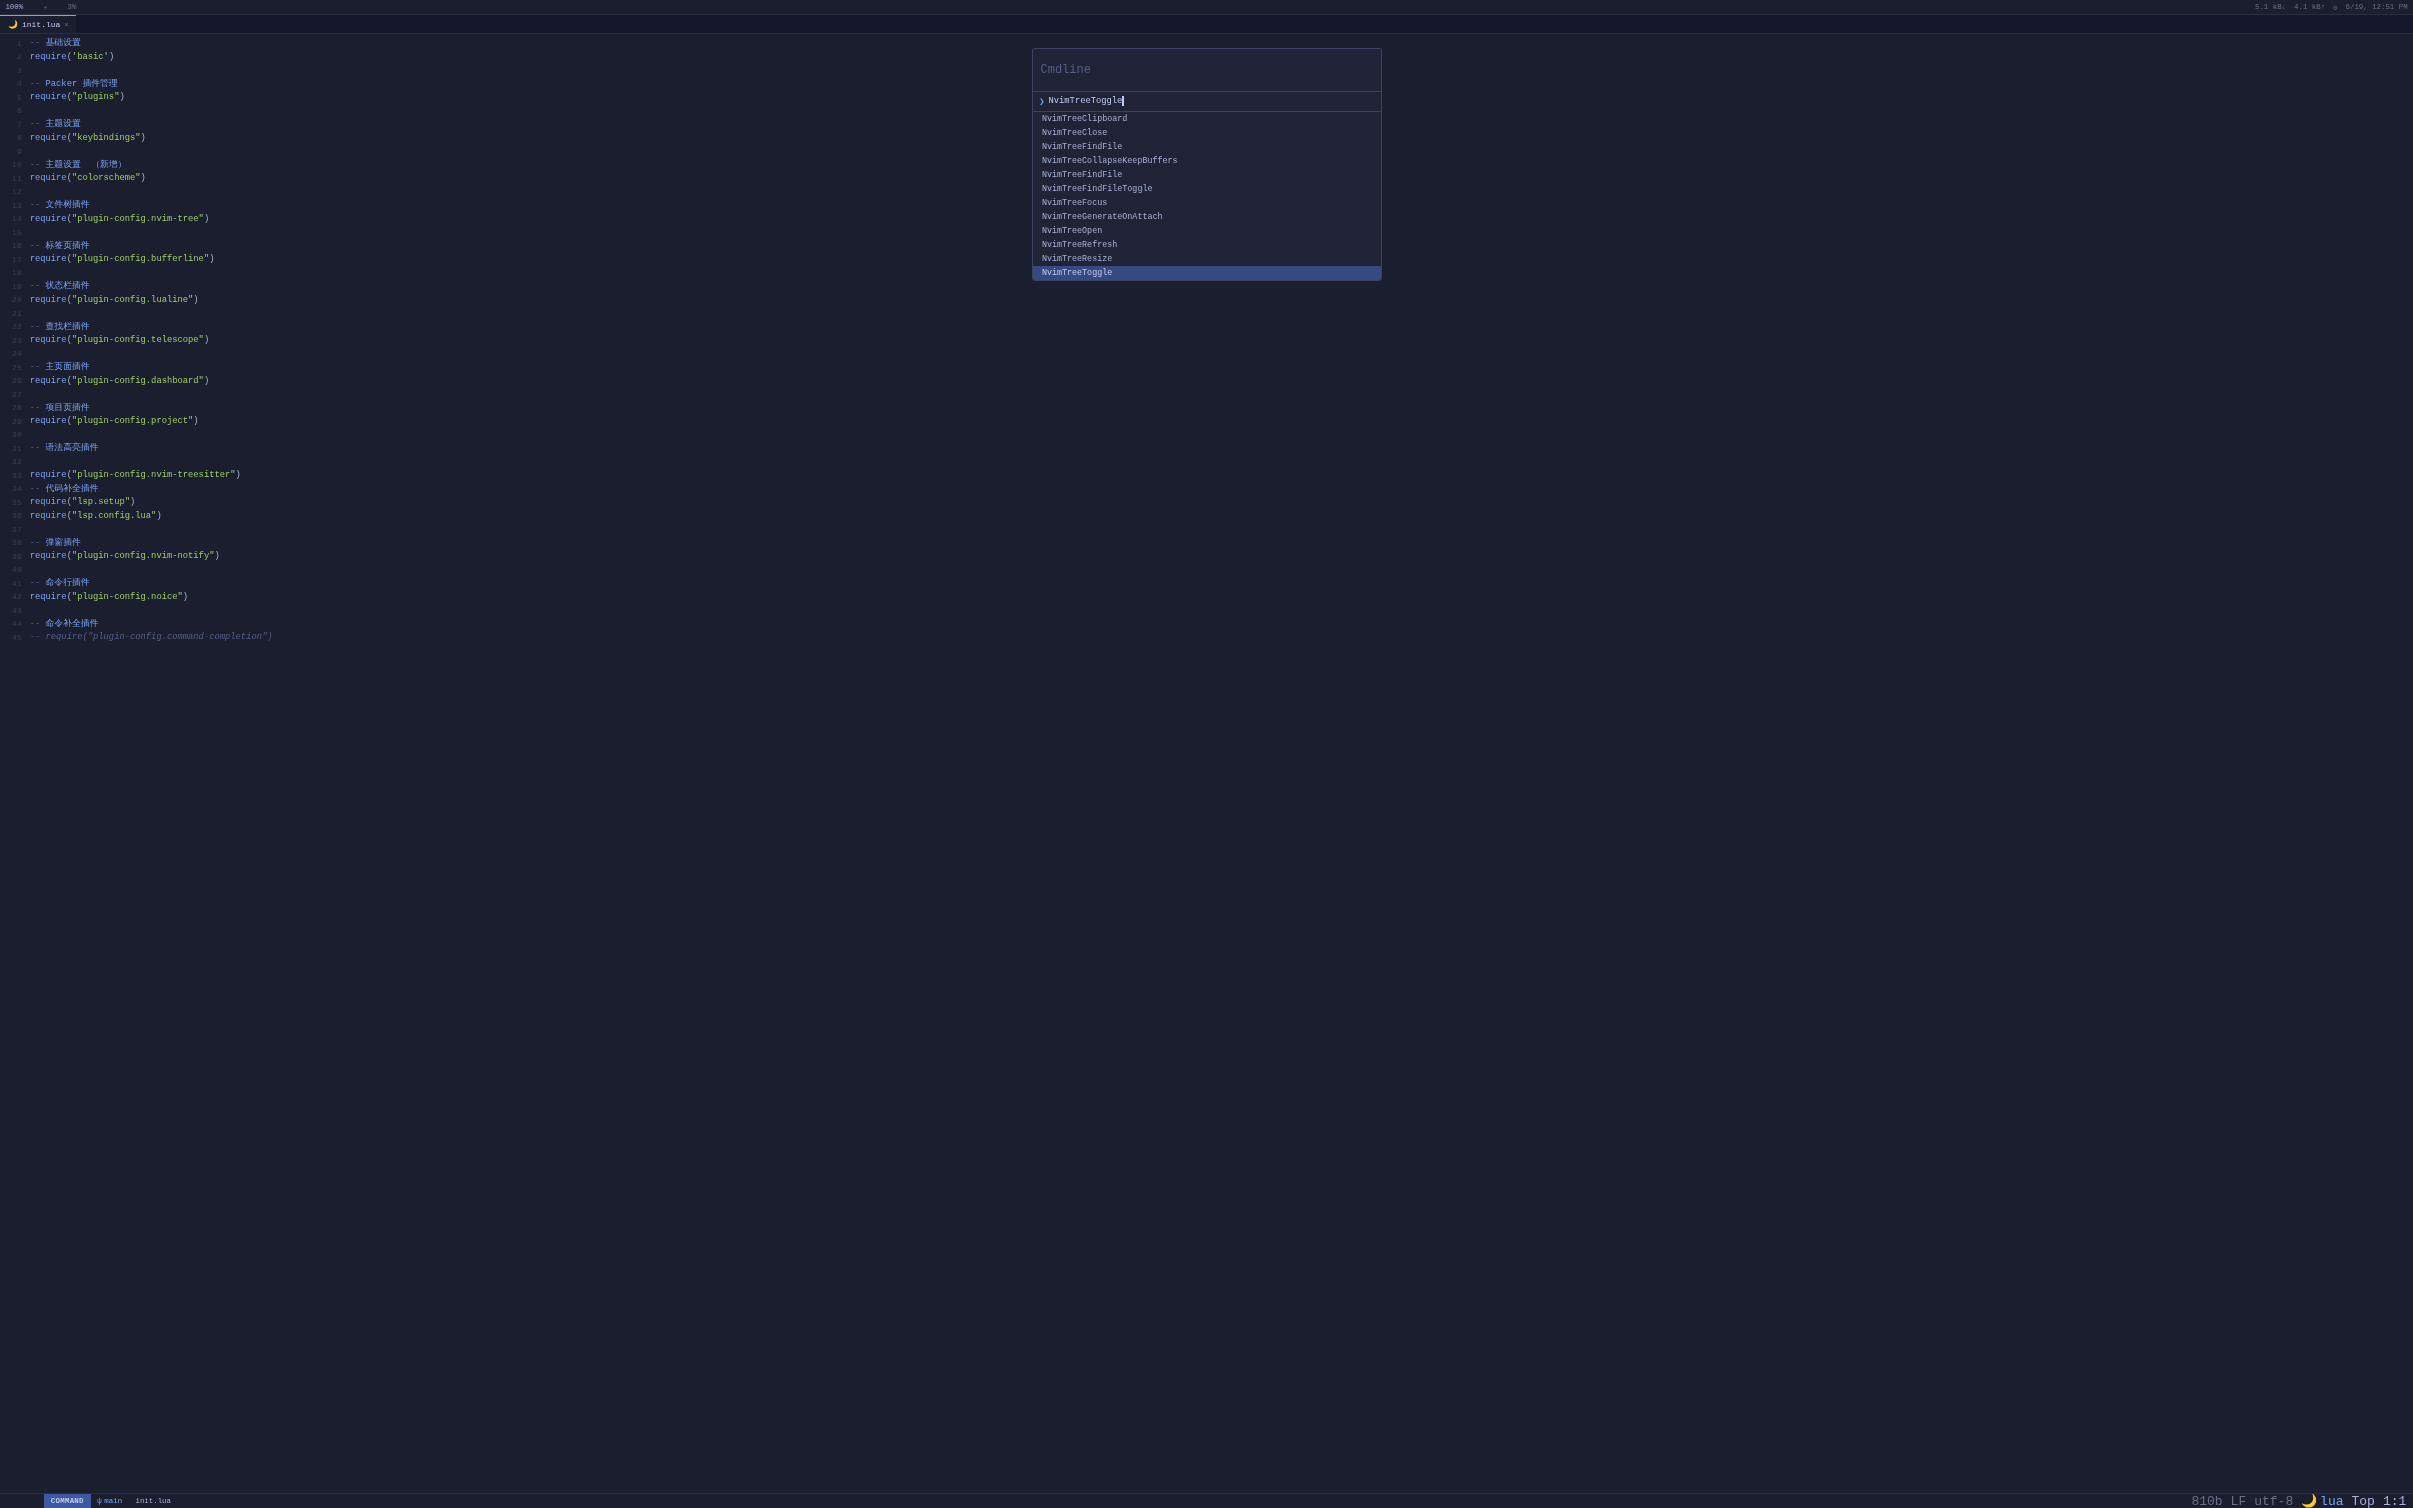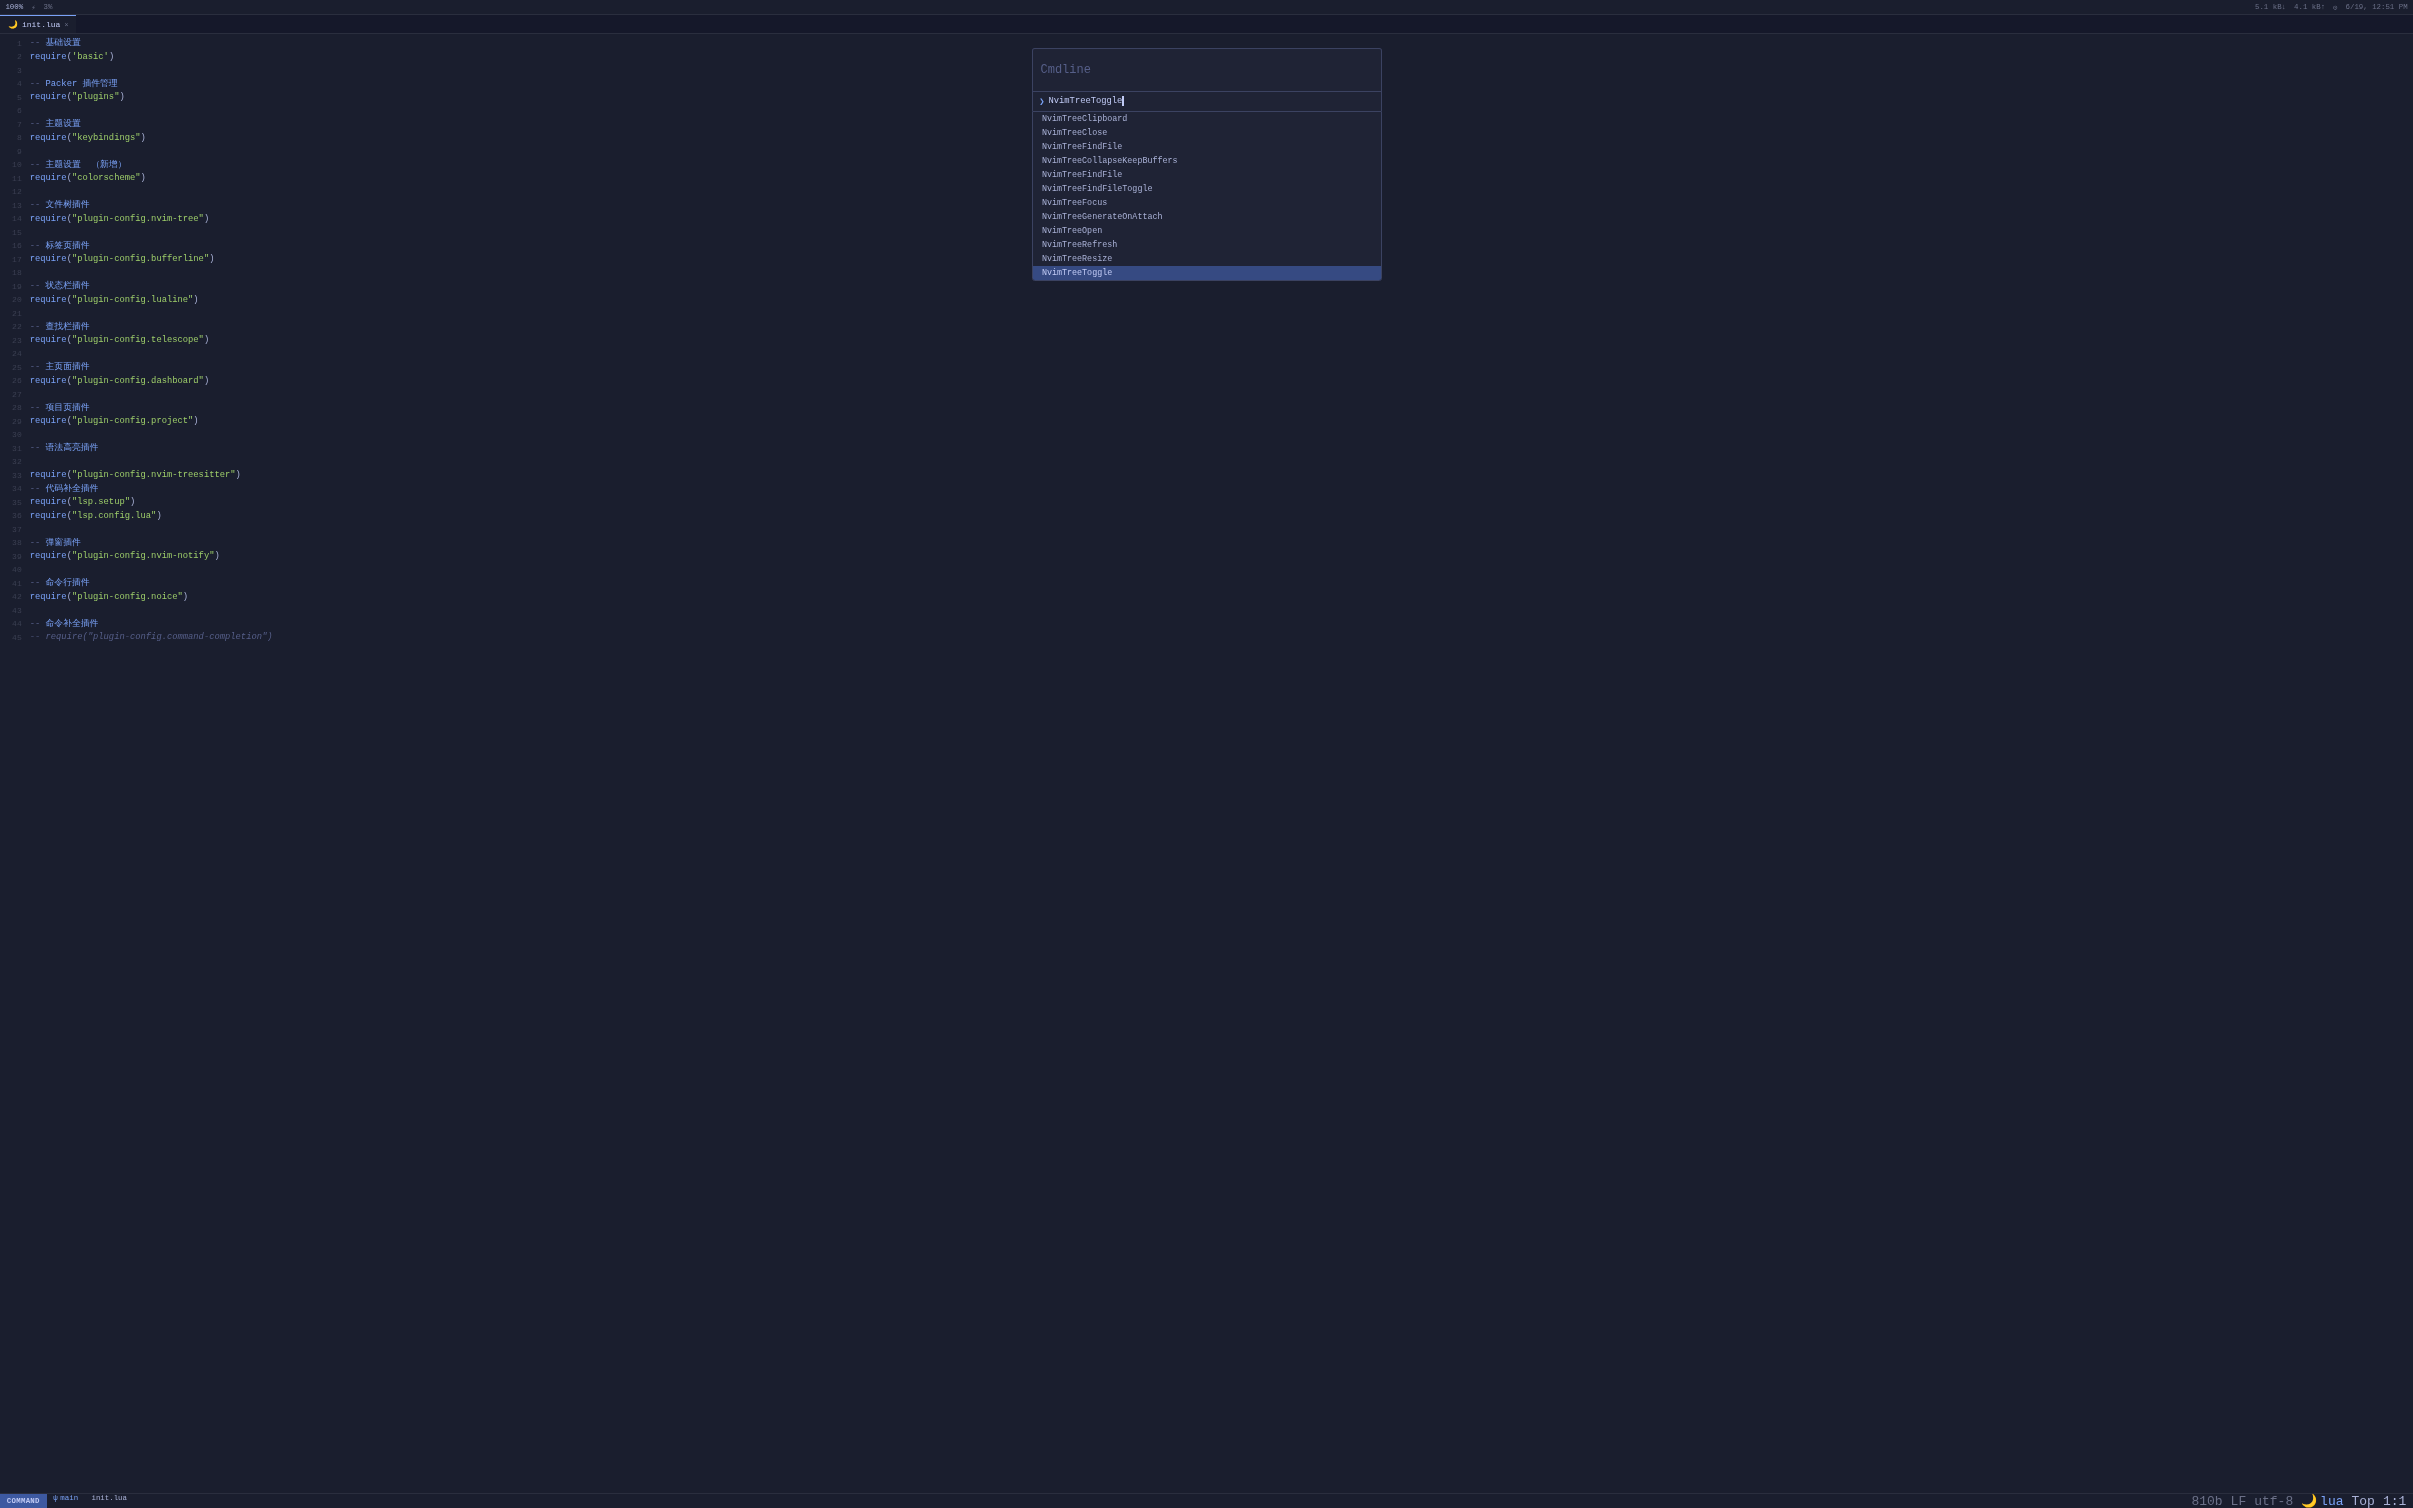--- a/index.html
+++ b/index.html
@@ -25,21 +25,21 @@
       padding: 1.3px 5.4px;
       height: 15px;
       font-size: 7.4px;
       color: #6b7088;
       justify-content: space-between;
     }
 
     .top-bar-left {
       display: flex;
       align-items: center;
-      gap: 8px;
+      gap: 20px;
     }
 
     .top-bar-right {
       display: flex;
       align-items: center;
       gap: 8px;
     }
 
     .percent-badge {
       color: #a9b1d6;
@@ -202,22 +202,23 @@
       display: flex;
       align-items: center;
       height: 15px;
       font-size: 7.4px;
       justify-content: space-between;
       padding: 0;
     }
 
     .bottom-left {
       display: flex;
-      align-items: flex-start;
+      align-items: center;
       height: 100%;
+      margin-left: 44px;
     }
 
     .mode-badge {
       background: #3d59a1;
       color: #c0caf5;
       padding: 0 6.7px;
       height: 100%;
       display: flex;
       align-items: center;
       font-weight: bold;

